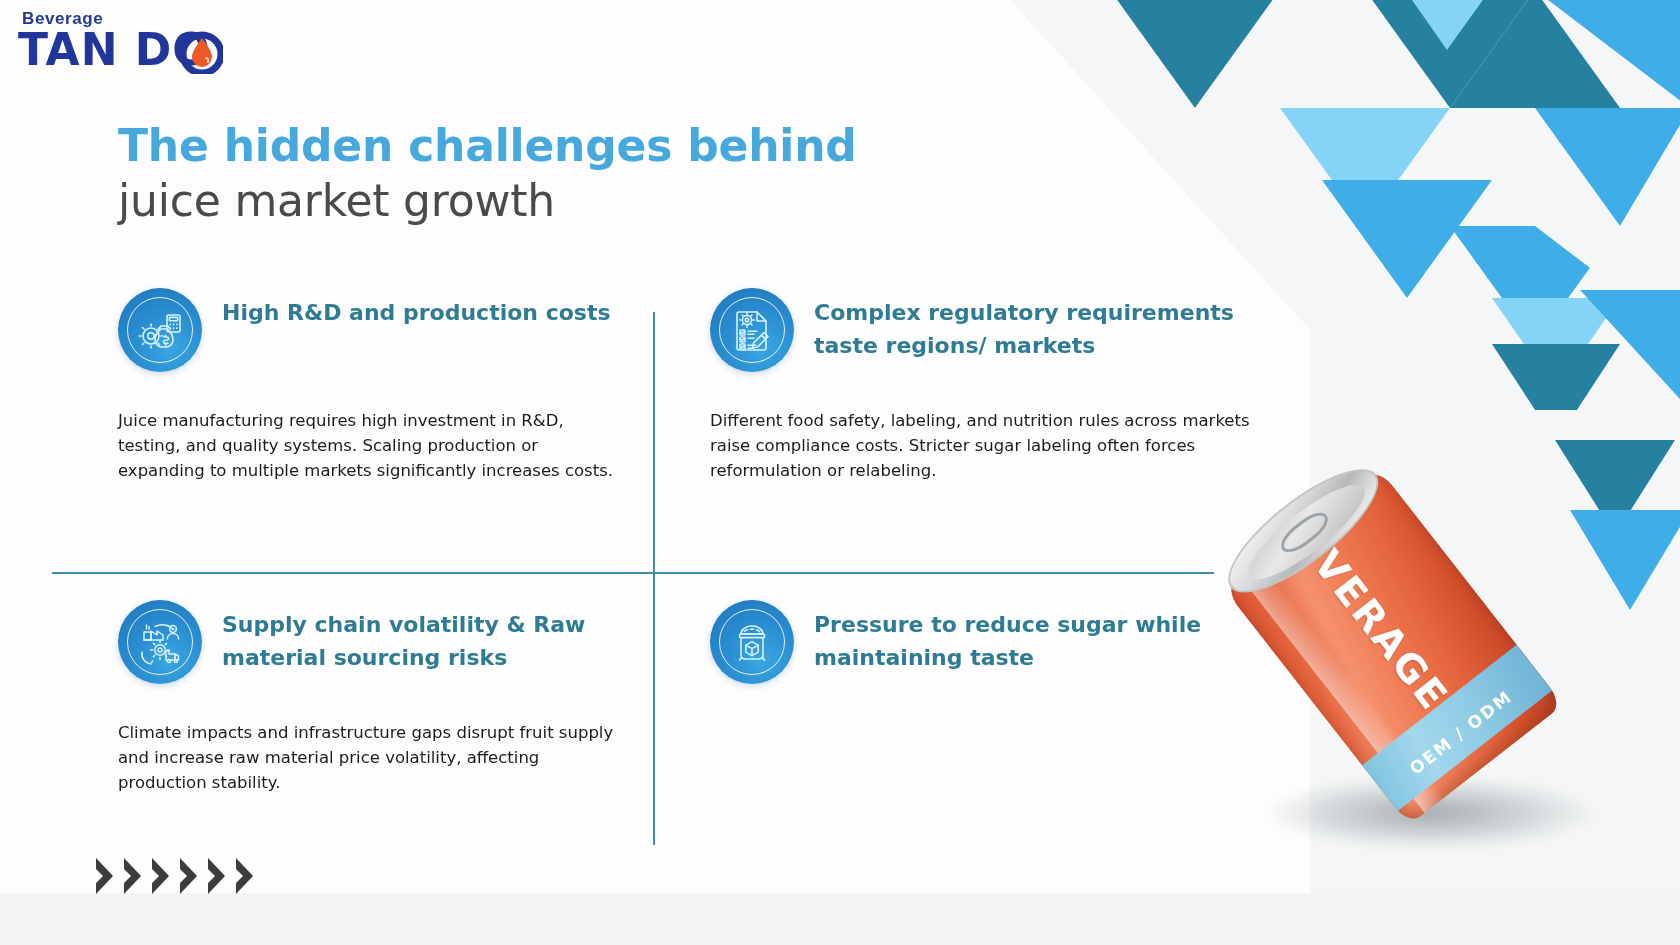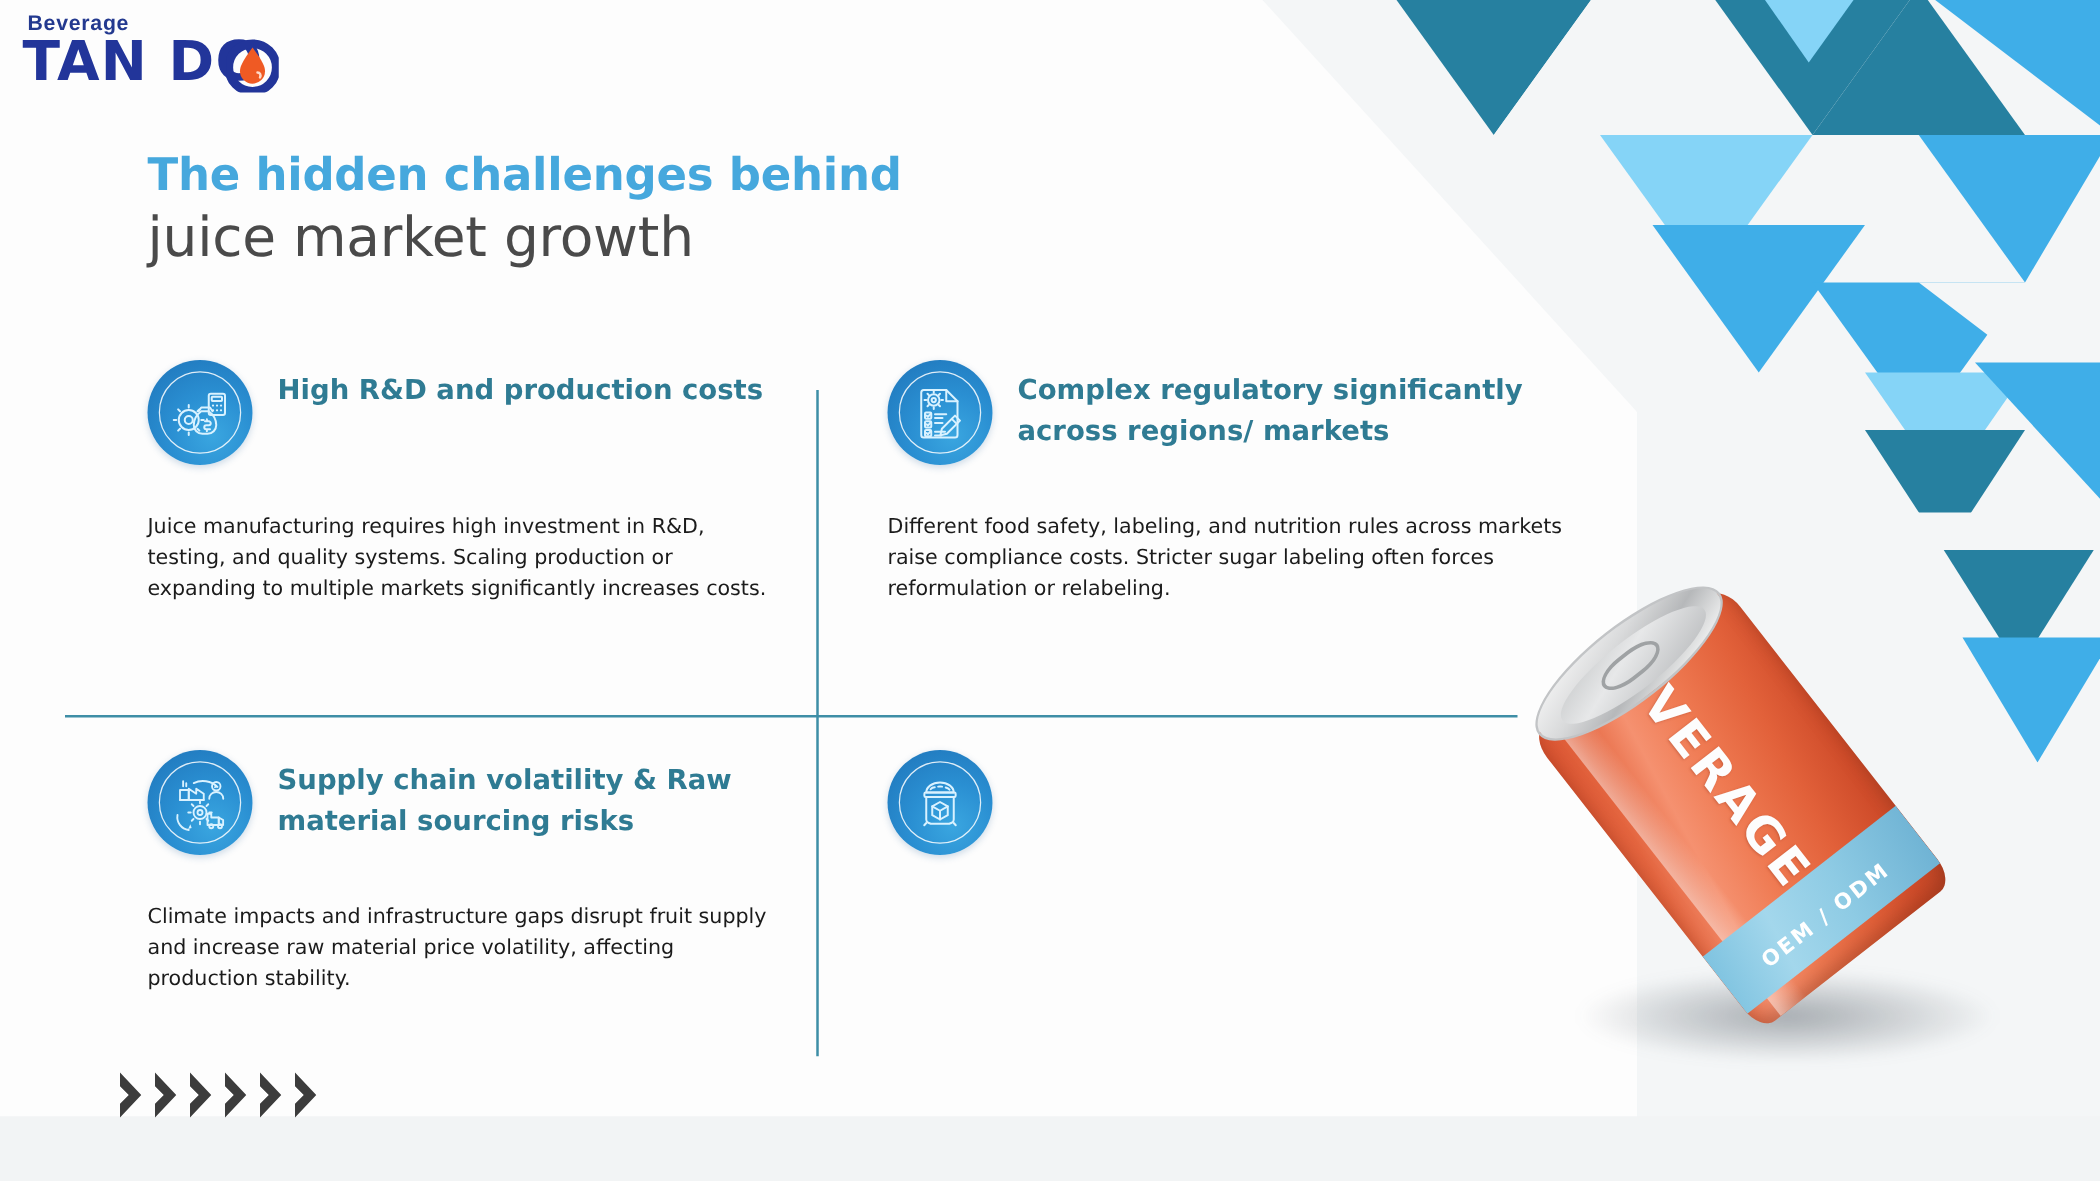--- a/index.html
+++ b/index.html
@@ -41,21 +41,21 @@
   #logo-main{
     font-size:44px; font-weight:bold; color:#22359a;
     letter-spacing:1px; line-height:1.05; display:flex; align-items:center;
     font-family:"DejaVu Sans", sans-serif;
   }
   #logo-drop-wrap{ position:relative; display:inline-block; width:42px; height:44px; }
 
   
   #title-block{ position:absolute; left:118px; top:118px; z-index:6; }
   #title-line1{
-    font-size:36px; font-weight:bold; color:#46a8dd;
+    font-size:44px; font-weight:bold; color:#46a8dd;
     letter-spacing:-.2px; line-height:1.26;
     font-family:"DejaVu Sans", sans-serif;
   }
   #title-line2{
     font-size:44px; font-weight:normal; color:#4a4a4a;
     letter-spacing:-.2px; line-height:1.26;
     font-family:"DejaVu Sans", sans-serif;
   }
 
   
@@ -257,21 +257,21 @@
           <path d="M19 8.2v-1.4M19 21.2v-1.4M25 14h1.4M11.6 14H13M23 10l1-1M14 19l1-1M23 18l1 1M14 9l1 1"></path>
           <rect x="12" y="24" width="5" height="5" rx=".8"></rect>
           <rect x="12" y="31" width="5" height="5" rx=".8"></rect>
           <rect x="12" y="38" width="5" height="5" rx=".8"></rect>
           <path d="M13.3 26.4l1 1.1 2-2.3M13.3 33.4l1 1.1 2-2.3M13.3 40.4l1 1.1 2-2.3"></path>
           <path d="M20 25.3h9M20 28.3h6M20 32.3h6M20 39.3h8M20 42.3h5"></path>
           <path d="M36 26.5l4 4-10.5 10.5-5.2 1.2 1.2-5.2z"></path>
           <path d="M33.4 29.1l4 4"></path>
         </svg>
       </div>
-      <div class="cell-title">Complex regulatory significantly across regions/ markets</div>
+      <div class="cell-title">Complex regulatory requirements taste regions/ markets</div>
     </div>
     <div class="cell-body">Different food safety, labeling, and nutrition rules across markets raise compliance costs. Stricter sugar labeling often forces reformulation or relabeling.</div>
   </div>
 
   <div class="cell" id="cell-2">
     <div class="cell-head">
       <div class="icon-badge">
         <svg viewBox="0 0 48 48" fill="none" stroke="#d9f2ff" stroke-width="1.5" stroke-linecap="round" stroke-linejoin="round">
           <path d="M8 14h7v8H8z"></path>
           <path d="M15 22v-9l6 4v-4l6 4v5"></path>
@@ -303,20 +303,21 @@
         <svg viewBox="0 0 48 48" fill="none" stroke="#d9f2ff" stroke-width="1.6" stroke-linecap="round" stroke-linejoin="round">
           <path d="M13 16c0-4.5 5-8 11-8s11 3.5 11 8z"></path>
           <path d="M16.5 13.4c.6-.9 2-1.6 3.3-1.6M22.5 11.3c1-.2 2.2-.2 3.2 0M28.6 12c1.2.3 2.4.9 3 1.7"></path>
           <rect x="11.5" y="16" width="25" height="3.6" rx="1"></rect>
           <path d="M13 19.6v18c0 1.3.6 2.2 1.6 2.6l2 .8h14.8l2-.8c1-.4 1.6-1.3 1.6-2.6v-18"></path>
           <path d="M13 40.4l-1.6 1.8M35 40.4l1.6 1.8"></path>
           <path d="M24 23.6l6.2 3.5v7l-6.2 3.5-6.2-3.5v-7z"></path>
           <path d="M17.8 27.1L24 30.6l6.2-3.5M24 30.6v7"></path>
         </svg>
       </div>
+      <div class="cell-title">Pressure to reduce sugar while maintaining taste</div>
     </div>
   </div>
 </div>
 
 <div id="chevrons">
   <svg class="chev" viewBox="0 0 26 42">
       <path d="M4 3 L21 21 L4 39 L4 28 L11 21 L4 14 Z" fill="#3c3c3c"></path>
     </svg>
   <svg class="chev" viewBox="0 0 26 42">
       <path d="M4 3 L21 21 L4 39 L4 28 L11 21 L4 14 Z" fill="#3c3c3c"></path>

